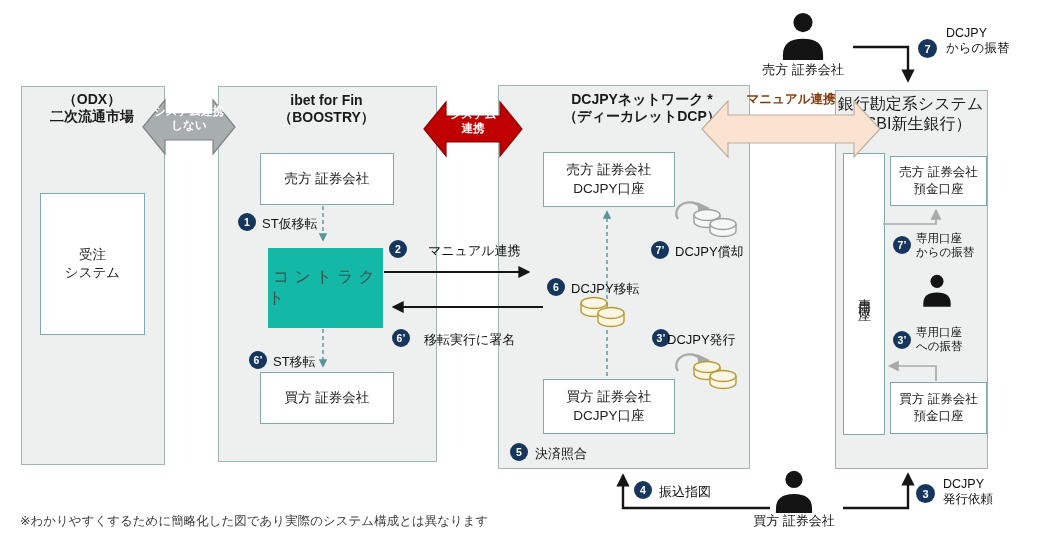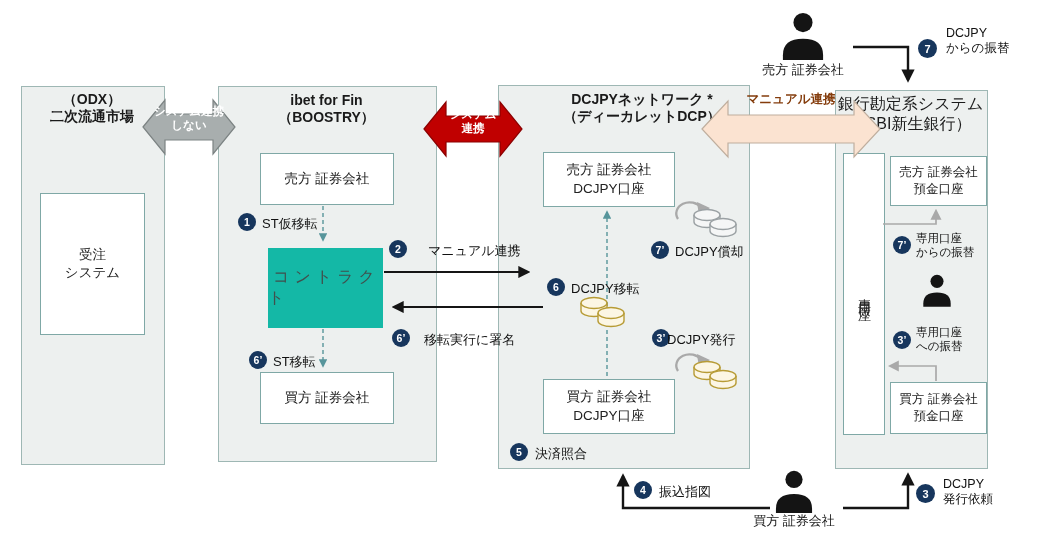--- a/index.html
+++ b/index.html
@@ -226,14 +226,15 @@
     <circle cx="23" cy="11" r="10" fill="#141414"></circle>
     <path d="M2 50 v-5 q0 -17 21 -17 q21 0 21 17 v5 z" fill="#141414"></path>
   </svg>
   <div class="actor-label" style="left:746px;top:512px;width:96px;">買方 証券会社</div>
 
   <svg class="icon" style="left:922px;top:274px;" width="30" height="33" viewBox="0 0 46 50">
     <circle cx="23" cy="11" r="10" fill="#141414"></circle>
     <path d="M2 50 v-5 q0 -17 21 -17 q21 0 21 17 v5 z" fill="#141414"></path>
   </svg>
 
+  <div class="footnote" style="left:20px;top:513px;">※わかりやすくするために簡略化した図であり実際のシステム構成とは異なります</div>
 
 </div>
 
 </body></html>

